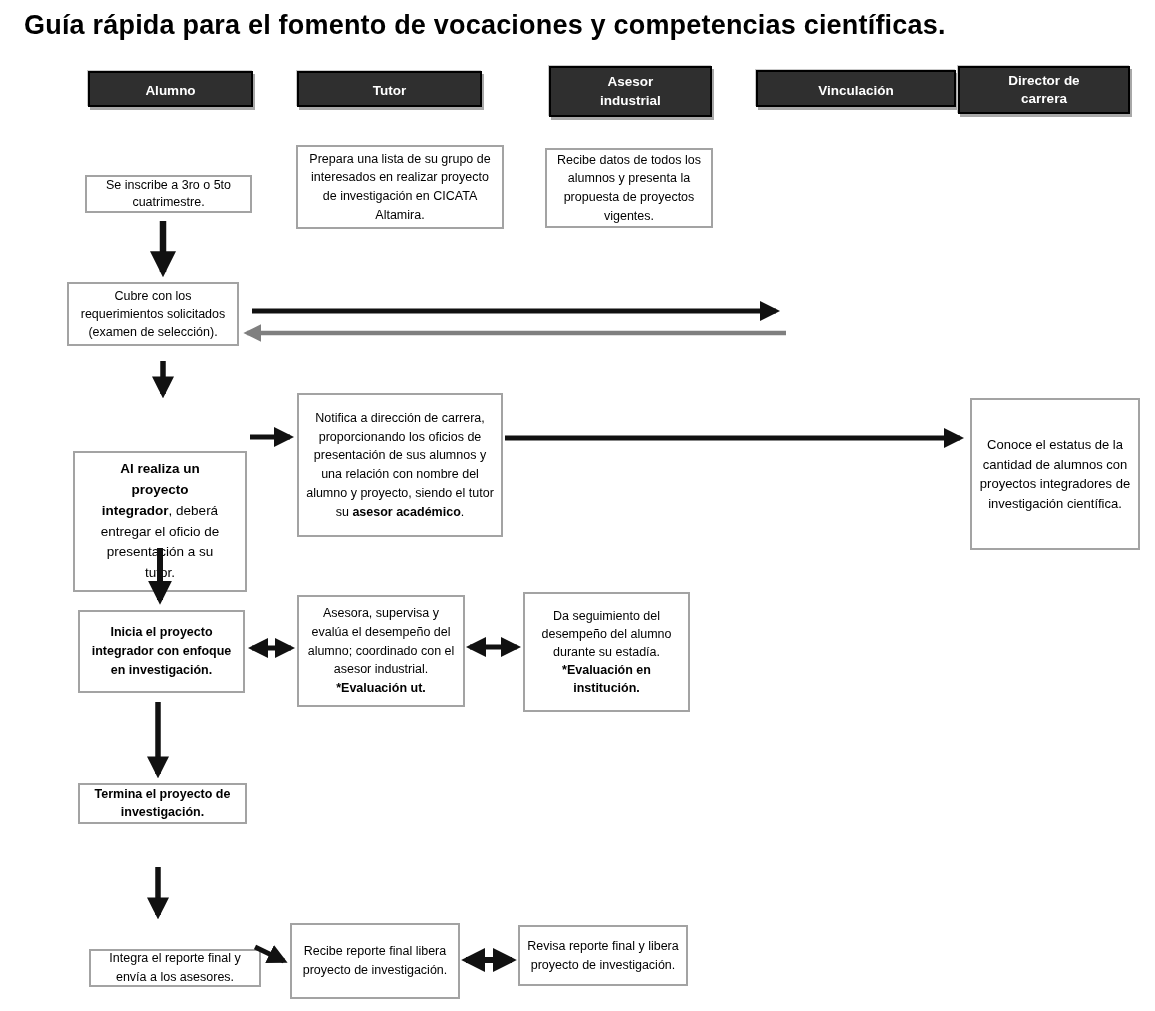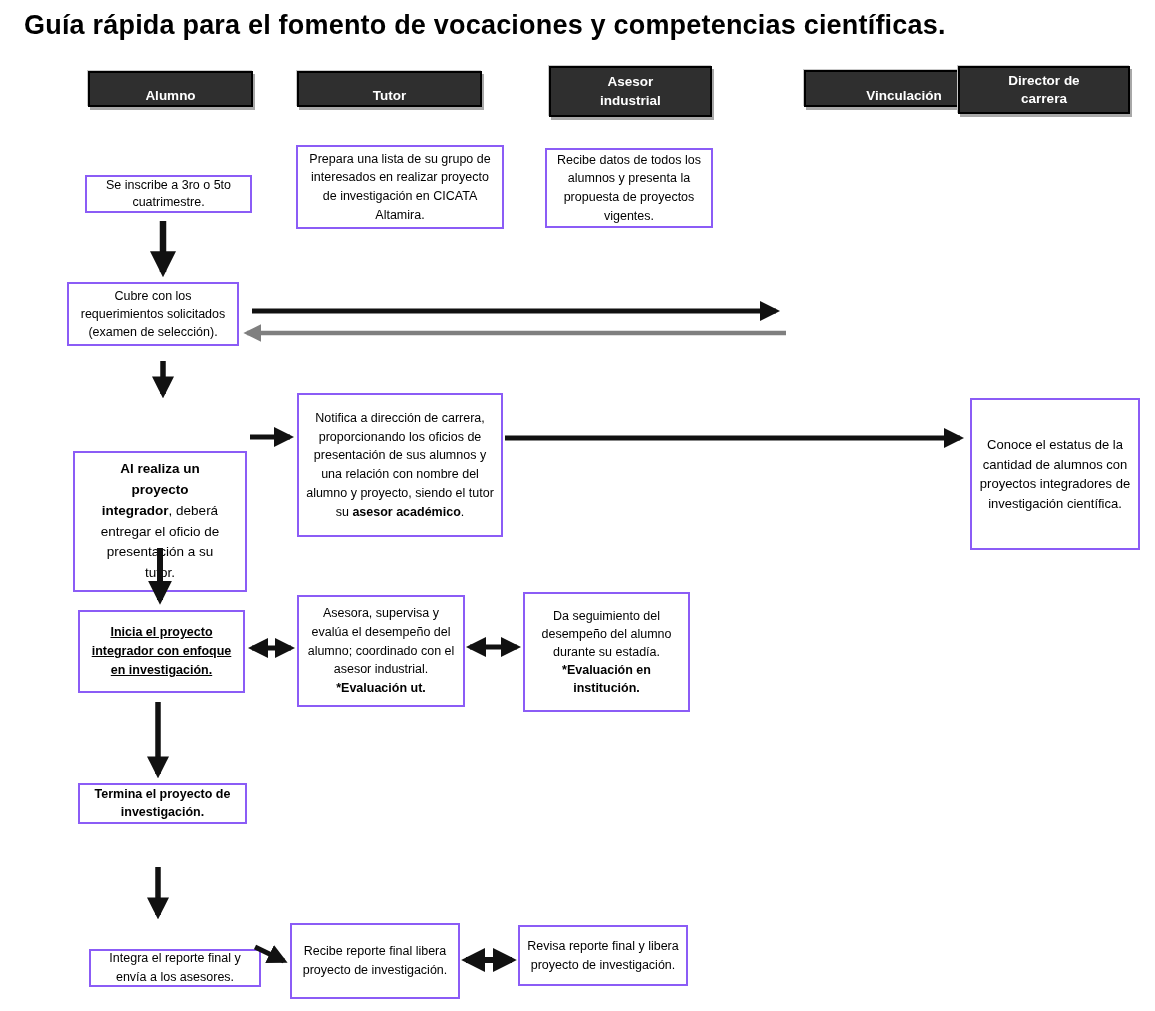--- a/index.html
+++ b/index.html
@@ -12,59 +12,59 @@
     font-size:27px; font-weight:bold; color:#000; letter-spacing:0.2px;
   }
 
   .lane {
     position:absolute; background:#2f2f2f; border:2px solid #000;
     box-shadow:2px 3px 0 #a8a8a8, -1px -1px 0 #c9c9c9;
     color:#fff; font-weight:bold; font-size:13.5px; line-height:1.35;
     display:flex; align-items:center; justify-content:center;
     text-align:center; white-space:pre-line;
   }
-  .lane.low { align-items:flex-end; }
+  .lane.low { align-items:flex-end; padding-bottom:5px; }
 
   .box {
-    position:absolute; background:#fff; border:2px solid #8b5cf6;
+    position:absolute; background:#fff; border:2px solid #a3a3a3;
     font-size:12.5px; line-height:1.5; color:#000;
     display:flex; align-items:center; justify-content:center;
     text-align:center; padding:2px 6px; white-space:pre-line; overflow:hidden;
   }
   .box.gray { background:#e2e2e2; }
   .b { font-weight:bold; }
 
   .arrows { position:absolute; left:0; top:0; pointer-events:none; }
 </style>
 </head>
 <body>
 
 <div class="canvas">
 
   <div class="title">Guía rápida para el fomento de vocaciones y competencias científicas.</div>
 
   <div class="lane low" style="left:88px; top:71px; width:165px; height:36px;">Alumno</div>
   <div class="lane low" style="left:297px; top:71px; width:185px; height:36px;">Tutor</div>
   <div class="lane" style="left:549px; top:66px; width:163px; height:51px;">Asesor
 industrial</div>
-  <div class="lane low" style="left:756px; top:70px; width:200px; height:37px;margin-left:48px;">Vinculación</div>
+  <div class="lane low" style="left:756px; top:70px; width:200px; height:37px;">Vinculación</div>
   <div class="lane" style="left:958px; top:66px; width:172px; height:48px;">Director de
 carrera</div>
 
   <div class="box" style="left:85px; top:175px; width:167px; height:38px; line-height:1.35;"><span><span>Se inscribe a  3ro o 5to cuatrimestre.</span></span></div>
   <div class="box" style="left:67px; top:282px; width:172px; height:64px; line-height:1.45; padding:0 2px;"><span><span>Cubre con los
 requerimientos solicitados
 (examen de selección).</span></span></div>
   <div class="box" style="left:73px; top:403px; width:174px; height:141px; font-size:13.5px; line-height:1.55;margin-top:48px;"><span><span class="b">Al realiza  un
 proyecto
 integrador</span><span>, deberá
 entregar el oficio de
 presentación a su
 tutor.</span></span></div>
-  <div class="box" style="left:78px; top:610px; width:167px; height:83px;text-decoration:underline;"><span><span class="b">Inicia el proyecto integrador con enfoque en investigación.</span></span></div>
+  <div class="box" style="left:78px; top:610px; width:167px; height:83px;"><span><span class="b">Inicia el proyecto integrador con enfoque en investigación.</span></span></div>
   <div class="box" style="left:78px; top:783px; width:169px; height:41px; line-height:1.4;"><span><span class="b">Termina el proyecto de investigación.</span></span></div>
   <div class="box" style="left:80px; top:949px; width:172px; height:38px;margin-left:9px;"><span><span>Integra el reporte final  y envía a los asesores.</span></span></div>
 
   <div class="box" style="left:296px; top:145px; width:208px; height:84px;"><span><span>Prepara una lista de su grupo de interesados en realizar proyecto de investigación en CICATA Altamira.</span></span></div>
   <div class="box" style="left:297px; top:393px; width:206px; height:144px;"><span><span>Notifica a dirección de carrera, proporcionando los oficios de presentación de sus alumnos y una relación con nombre del alumno y proyecto,  siendo el tutor su </span><span class="b">asesor  académico</span><span>.</span></span></div>
   <div class="box" style="left:297px; top:595px; width:168px; height:112px;"><span><span>Asesora, supervisa y evalúa el desempeño del alumno;  coordinado con el asesor  industrial.
 </span><span class="b">*Evaluación  ut.</span></span></div>
   <div class="box" style="left:290px; top:923px; width:170px; height:76px;"><span><span>Recibe reporte final libera proyecto de investigación.</span></span></div>
 
   <div class="box" style="left:545px; top:148px; width:168px; height:80px;"><span><span>Recibe datos de todos los  alumnos y presenta la propuesta de proyectos vigentes.</span></span></div>

